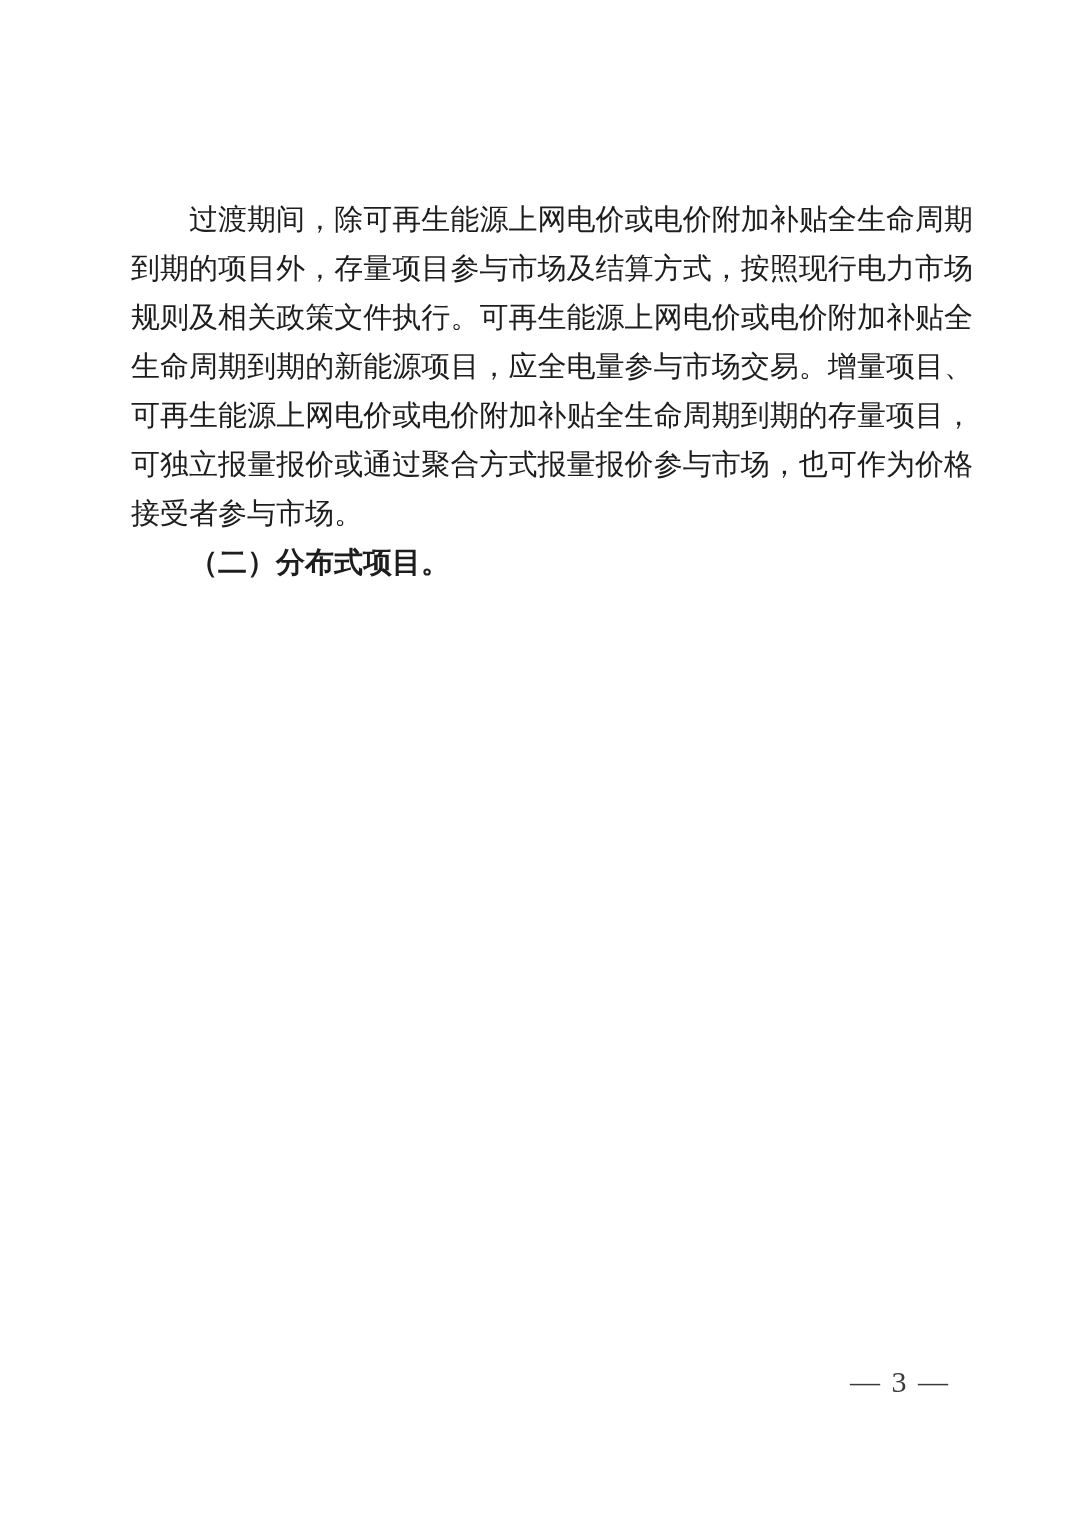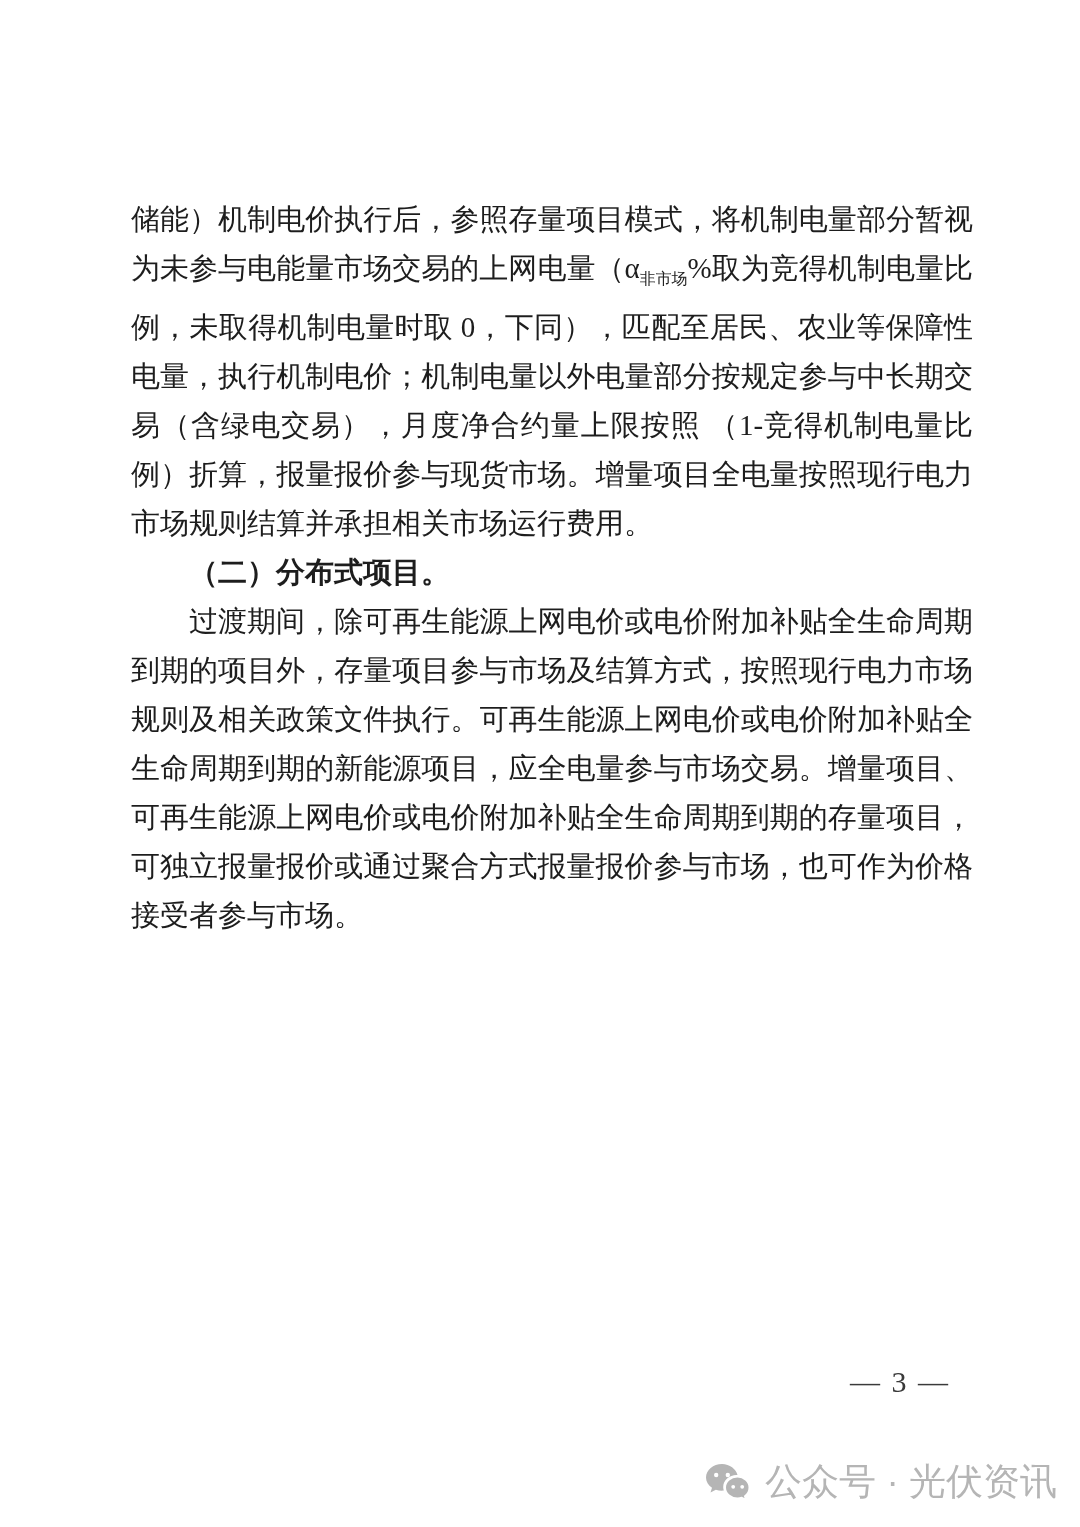--- a/index.html
+++ b/index.html
@@ -52,36 +52,24 @@
   }
   .footer svg { display: block; }
 </style>
 </head>
 <body>
 
 <div class="page">
 
   <div class="content">
 
-    <p class="para"><span>储能）机制电价执行后，参照存量项目模式，将机制电量部分暂视为未参与电能量市场交易的上网电量（α</span><span class="sub">非市场</span><span>%取为竞得机制电量比例，未取得机制电量时取 0，下同），匹配至居民、农业等保障性电量，执行机制电价；机制电量以外电量部分按规定参与中长期交易（含绿电交易），月度净合约量上限按照 （1-竞得机制电量比例）折算，报量报价参与现货市场。增量项目全电量按照现行电力市场规则结算并承担相关市场运行费用。</span></p>
+
+    <p class="para indent">过渡期间，除可再生能源上网电价或电价附加补贴全生命周期到期的项目外，存量项目参与市场及结算方式，按照现行电力市场规则及相关政策文件执行。可再生能源上网电价或电价附加补贴全生命周期到期的新能源项目，应全电量参与市场交易。增量项目、可再生能源上网电价或电价附加补贴全生命周期到期的存量项目，可独立报量报价或通过聚合方式报量报价参与市场，也可作为价格接受者参与市场。</p>
 
     <p class="para indent bold">（二）分布式项目。</p>
-
-    <p class="para indent">过渡期间，除可再生能源上网电价或电价附加补贴全生命周期到期的项目外，存量项目参与市场及结算方式，按照现行电力市场规则及相关政策文件执行。可再生能源上网电价或电价附加补贴全生命周期到期的新能源项目，应全电量参与市场交易。增量项目、可再生能源上网电价或电价附加补贴全生命周期到期的存量项目，可独立报量报价或通过聚合方式报量报价参与市场，也可作为价格接受者参与市场。</p>
 
 
   </div>
 
   <div class="pagenum">— 3 —</div>
 
-  <div class="footer">
-    <svg width="48" height="40" viewBox="0 0 48 40" aria-hidden="true">
-      <path fill="#b5b5b5" d="M18 2C9.2 2 2 8 2 15.4c0 4.2 2.3 7.9 6 10.4l-1.5 4.8 5.3-2.8c1.9.6 4 .9 6.2.9.6 0 1.2 0 1.8-.1-.4-1.1-.6-2.3-.6-3.6 0-6.6 6-11.9 13.4-11.9h.9C32.1 7 25.7 2 18 2z"></path>
-      <path fill="#b5b5b5" stroke="#ffffff" stroke-width="2" d="M33.5 14.5c-6.9 0-12.5 4.9-12.5 11 0 6.1 5.6 11 12.5 11 1.5 0 2.9-.2 4.3-.7l4.4 2.3-1.2-3.9c2.8-2 4.5-5.1 4.5-8.7 0-6.1-5.6-11-12-11z"></path>
-      <circle cx="12.2" cy="13" r="2.2" fill="#ffffff"></circle>
-      <circle cx="23.8" cy="13" r="2.2" fill="#ffffff"></circle>
-      <circle cx="29.2" cy="24.8" r="1.9" fill="#ffffff"></circle>
-      <circle cx="38.2" cy="24.8" r="1.9" fill="#ffffff"></circle>
-    </svg>
-    <span>公众号 · 光伏资讯</span>
-  </div>
 
 </div>
 
 </body></html>

